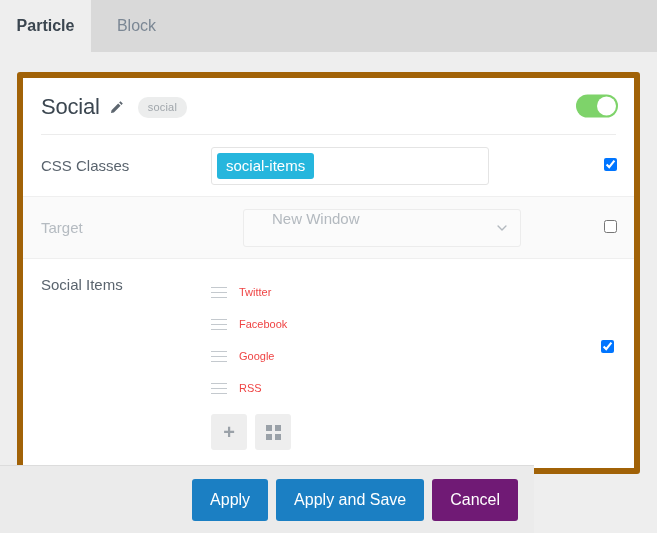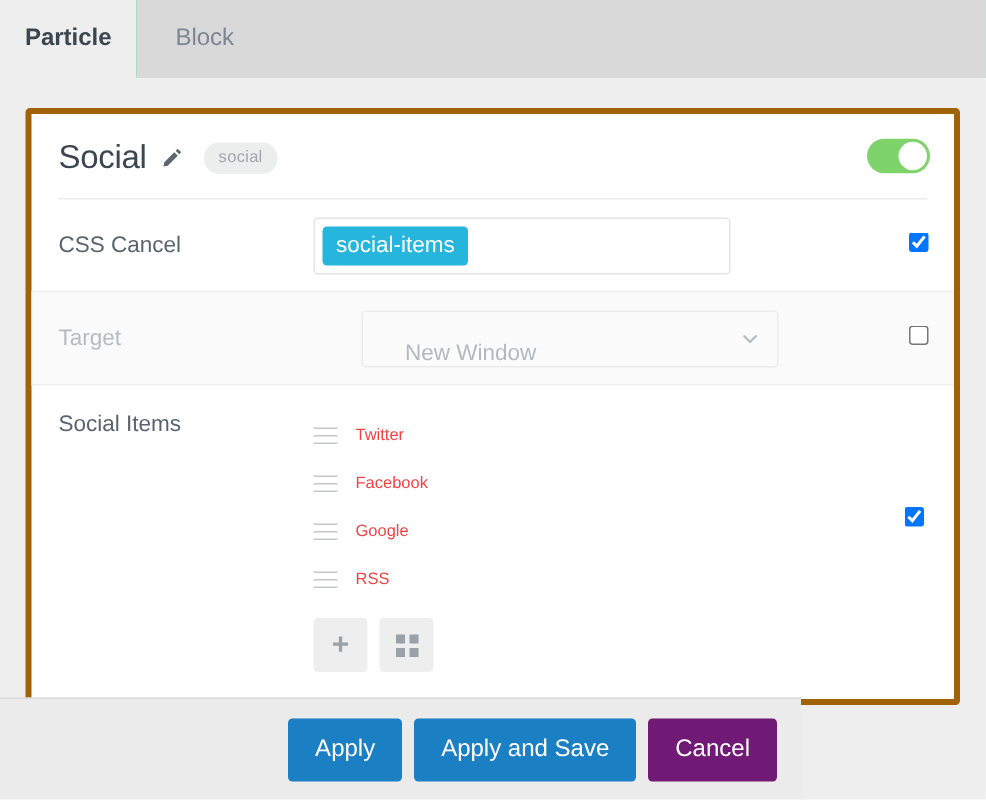--- a/index.html
+++ b/index.html
@@ -44,21 +44,21 @@
   .tab-block { width: 91px; }
   .tab-filler { flex: 1; background: #d9d9d9; }
 
   
   .card {
     position: absolute;
     left: 17px;
     top: 72px;
     width: 623px;
     background: #ffffff;
-    border: 4px solid #a16207;
+    border: 6px solid #a16207;
     border-radius: 3px;
     box-sizing: border-box;
   }
 
   .card-header {
     display: flex;
     align-items: center;
     padding: 16px 18px 14px 18px;
     box-sizing: border-box;
     position: relative;
@@ -165,21 +165,21 @@
   }
 
   
   .select-box {
     width: 278px;
     height: 38px;
     border: 1px solid #ececec;
     border-radius: 3px;
     background: #fbfbfb;
     display: flex;
-    align-items: flex-end;
+    align-items: flex-start;
     padding: 0 28px;
     box-sizing: border-box;
     position: relative;
     color: #b3b9bf;
     font-size: 15px;
     cursor: default;
   }
   .chevron {
     position: absolute;
     right: 11px;
@@ -307,21 +307,21 @@
     </span>
     <span class="badge">social</span>
     <div class="toggle">
       <div class="knob"></div>
     </div>
   </div>
 
   <div class="header-sep"></div>
 
   <div class="row">
-    <div class="row-label">CSS Cancel</div>
+    <div class="row-label">CSS Classes</div>
     <div class="row-control">
       <div class="tag-input">
         <span class="tag">social-items</span>
       </div>
     </div>
     <div class="row-check">
       <input type="checkbox" checked="" style="">
     </div>
   </div>
 

